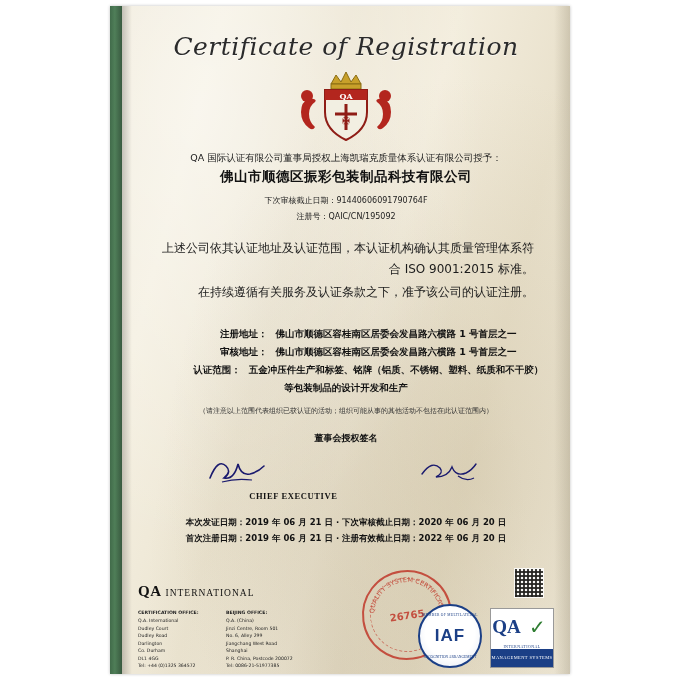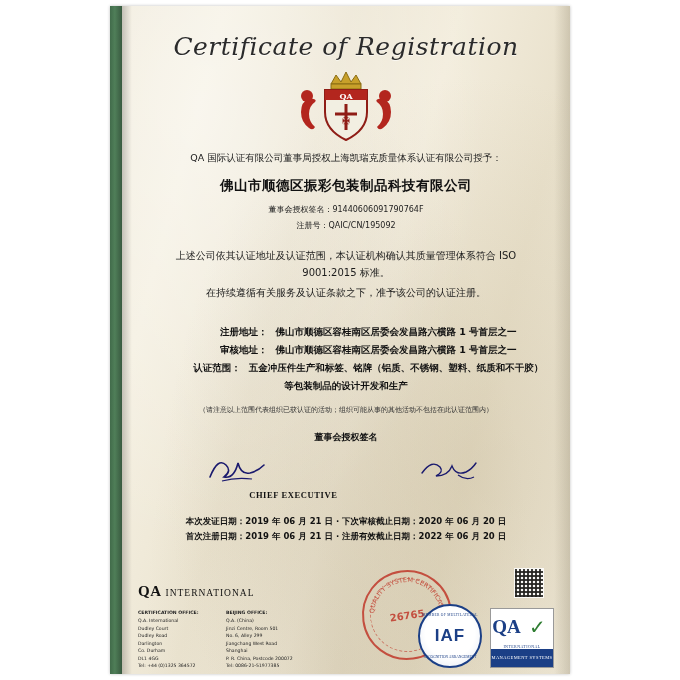--- a/index.html
+++ b/index.html
@@ -72,38 +72,38 @@
     color:#1d1d1d;
     margin-top:6px;
     line-height:1.5;
   }
   .company{
     text-align:center;
     font-family:"DejaVu Sans", sans-serif;
     font-weight:bold;
     font-size:13.5px;
     color:#111;
-    margin-top:12px;
+    margin-top:3px;
     letter-spacing:.5px;
   }
   .subline{
     text-align:center;
     font-family:"DejaVu Sans", sans-serif;
     font-size:8px;
     color:#222;
     margin-top:9px;
     line-height:1.6;
   }
   .para{
     margin:14px 26px 0 26px;
     font-family:"DejaVu Sans", sans-serif;
-    font-size:10px;
+    font-size:12px;
     color:#1b1b1b;
     line-height:1.75;
-    text-align:center;
+    text-align:right;
   }
 
   .rows{margin:22px 14px 0 14px;}
   .row{
     display:flex;
     font-family:"DejaVu Sans", sans-serif;
     font-size:9.5px;
     color:#111;
     font-weight:bold;
     line-height:1.9;
@@ -286,21 +286,21 @@
           <text x="55" y="31" font-family="DejaVu Serif, serif" font-size="8" fill="#fff" text-anchor="middle" font-weight="bold">QA</text>
           <path d="M55 36 v26 M44 46 h22" stroke="#8f1d16" stroke-width="3" fill="none"></path>
           <text x="55" y="56" font-family="DejaVu Serif, serif" font-size="9" fill="#8f1d16" text-anchor="middle" font-weight="bold">✠</text>
         </svg>
       </div>
 
       <div class="line-cn">QA 国际认证有限公司董事局授权上海凯瑞克质量体系认证有限公司授予：</div>
 
       <div class="company">佛山市顺德区振彩包装制品科技有限公司</div>
 
-      <div class="subline">董事会授权签名：91440606091790764F</div>
+      <div class="subline">下次审核截止日期：91440606091790764F</div>
       <div class="subline" style="margin-top:3px;">注册号：QAIC/CN/195092</div>
 
       <div class="para">上述公司依其认证地址及认证范围，本认证机构确认其质量管理体系符合 ISO 9001:2015 标准。</div>
       <div class="para" style="margin-top:2px;">在持续遵循有关服务及认证条款之下，准予该公司的认证注册。</div>
 
       <div class="rows">
         <div class="row">
           <span class="lbl">注册地址：</span>
           <span class="val">佛山市顺德区容桂南区居委会发昌路六横路 1 号首层之一</span>
         </div>

